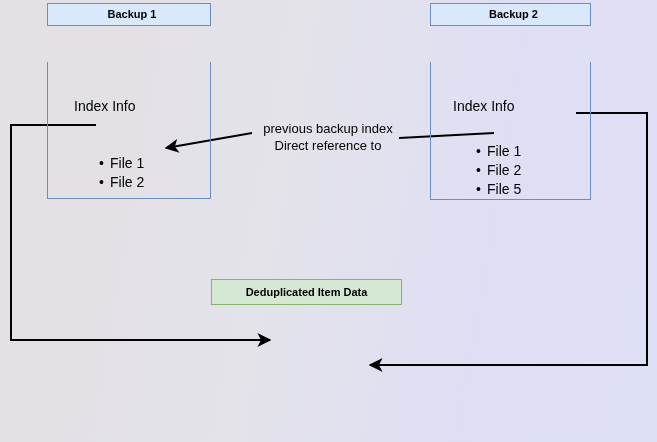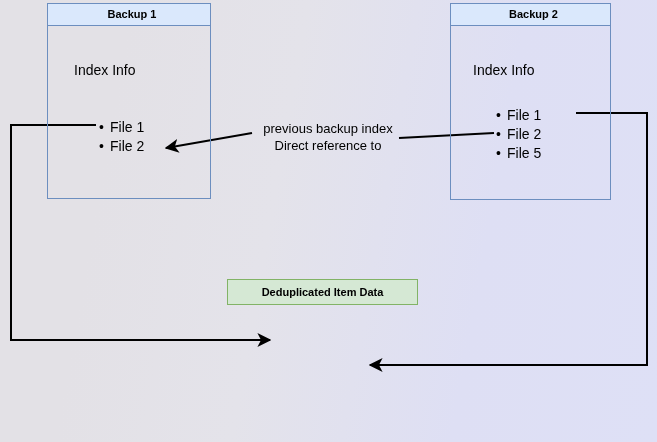--- a/index.html
+++ b/index.html
@@ -36,20 +36,21 @@
     line-height: 1;
     display: flex;
     align-items: center;
     justify-content: center;
   }
   .box-body {
     box-sizing: border-box;
     flex: 1 1 auto;
     position: relative;
     background: transparent;
+    margin-top: 36px;
   }
 
   
   .box-blue .box-header {
     background: #dae8fc;
     border: 1px solid #6c8ebf;
     padding-left: 6px;
   }
   .box-blue .box-body {
     border: 1px solid #6c8ebf;
@@ -61,22 +62,22 @@
     background: #d5e8d4;
     border: 1px solid #82b366;
   }
   .box-green .box-body {
     border: 1px solid #82b366;
     border-top: none;
   }
 
   
   #backup1 { left: 47px;  top: 3px;   width: 164px; height: 196px; }
-  #backup2 { left: 450px; top: 3px;   width: 161px; height: 197px; }
-  #dedup   { left: 227px; top: 279px; width: 191px; height: 159px; }
+  #backup2 { left: 430px; top: 3px;   width: 161px; height: 197px; }
+  #dedup   { left: 211px; top: 279px; width: 191px; height: 159px; }
 
   #backup1 .box-header, #backup2 .box-header { height: 23px; }
   #dedup   .box-header { height: 26px; }
 
   
   .index-label {
     position: absolute;
     font-size: 14px;
     color: #000000;
     white-space: nowrap;

